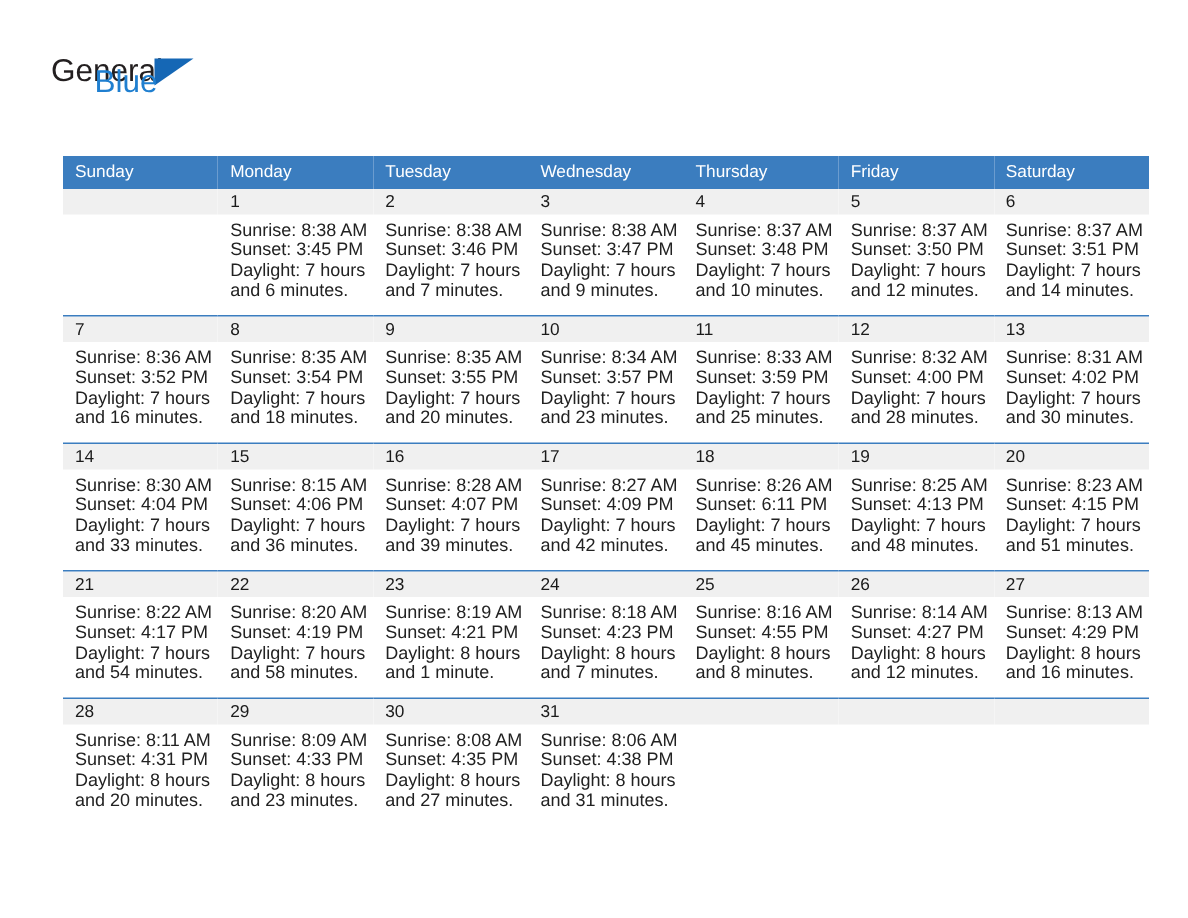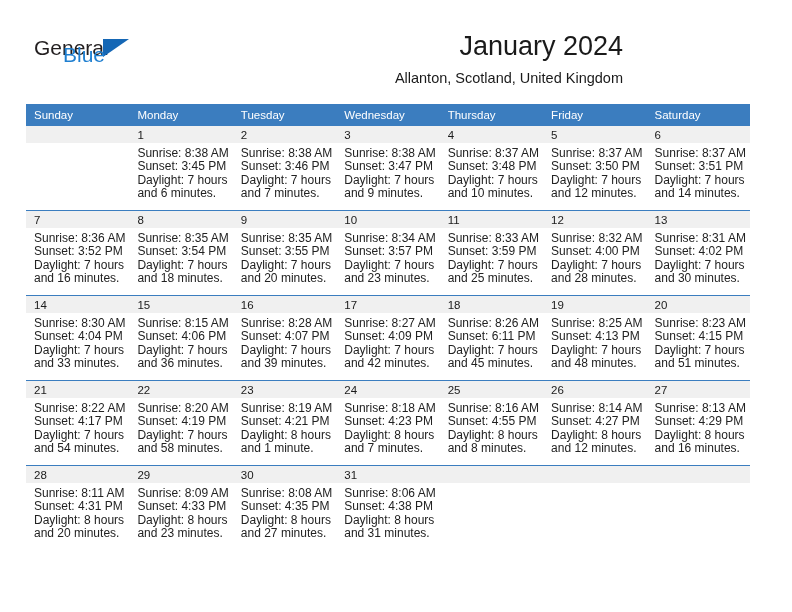--- a/index.html
+++ b/index.html
@@ -79,21 +79,21 @@
     font-size: 14.5px;
     color: #1a1a1a;
     line-height: 20px;
     margin-top: 6px;
     white-space: nowrap;
   }
 
   
   .calendar {
     position: absolute;
-    left: 26px;
+    left: 42px;
     top: 104px;
     width: 724px;
     border-collapse: collapse;
     table-layout: fixed;
   }
   .calendar th {
     background: #3b7dbf;
     color: #ffffff;
     font-size: 11.5px;
     font-weight: normal;
@@ -146,24 +146,20 @@
 <div class="page">
 
   <div class="header">
 
     <div class="logo">
       <span class="logo-general">General</span>
       <span class="logo-triangle"></span>
       <span class="logo-blue">Blue</span>
     </div>
 
-    <div class="title-block">
-      <div class="cal-title">January 2024</div>
-      <div class="cal-subtitle">Allanton, Scotland, United Kingdom</div>
-    </div>
 
   </div>
 
   <table class="calendar">
     <thead>
       <tr>
         <th>Sunday</th>
         <th>Monday</th>
         <th>Tuesday</th>
         <th>Wednesday</th>

